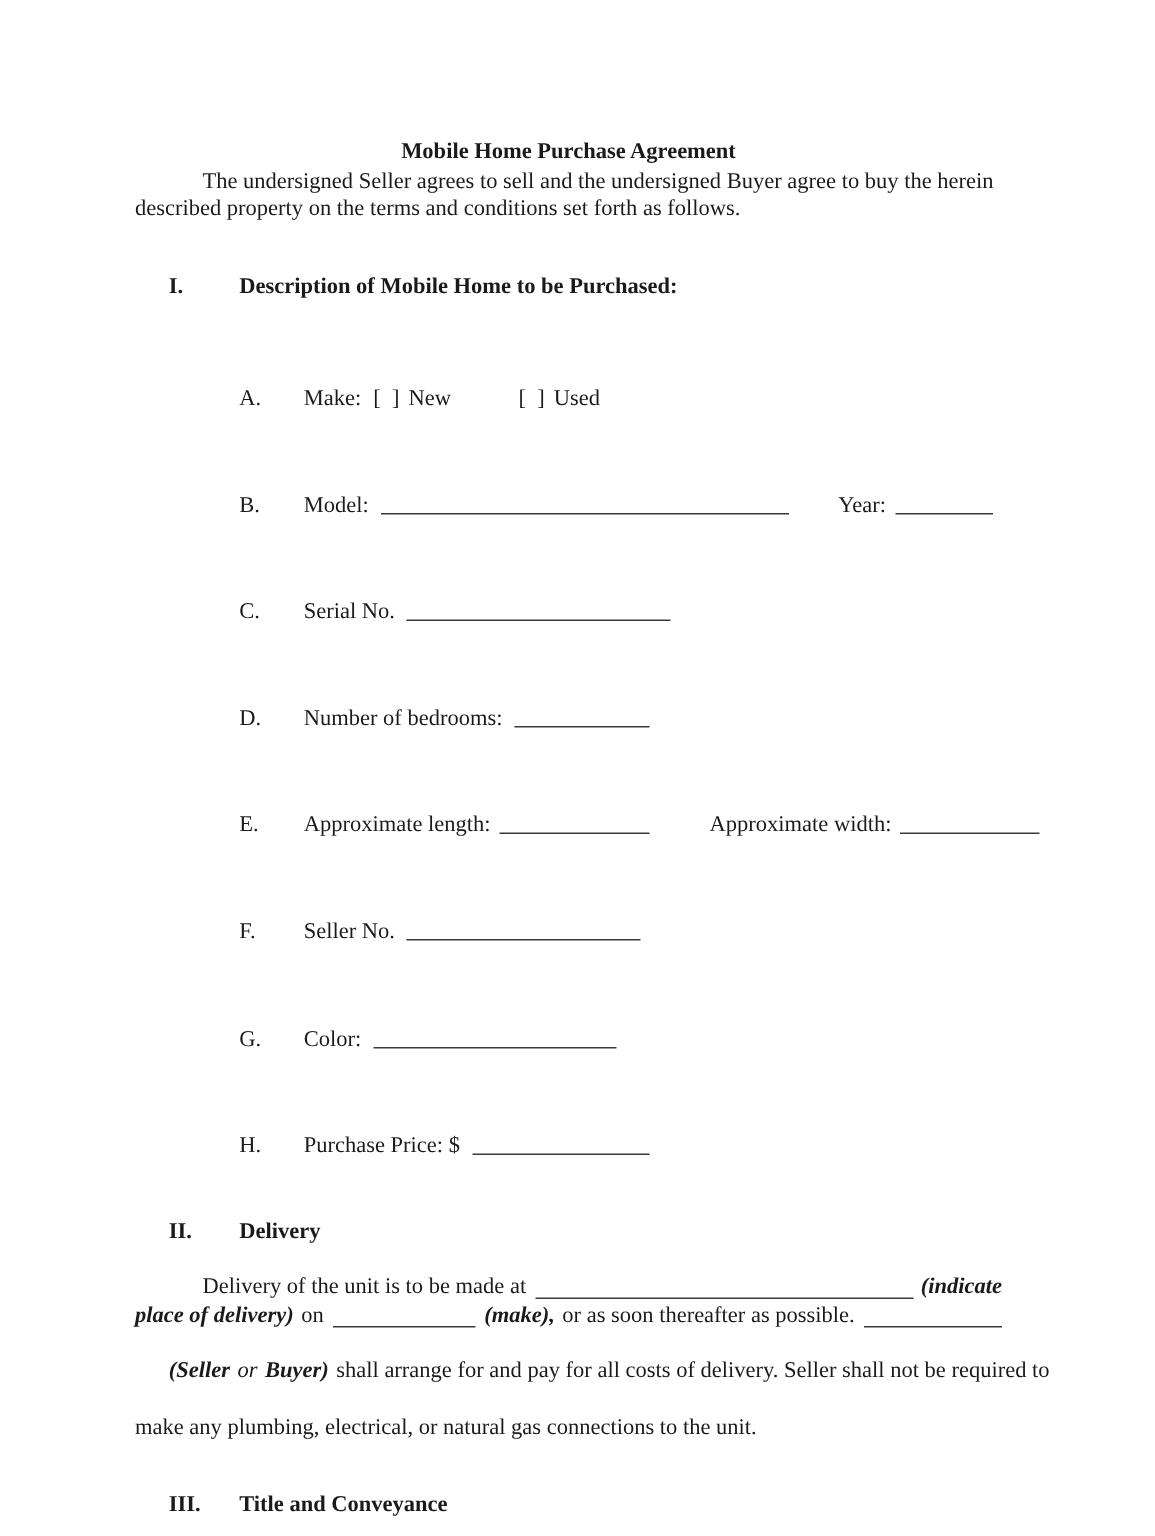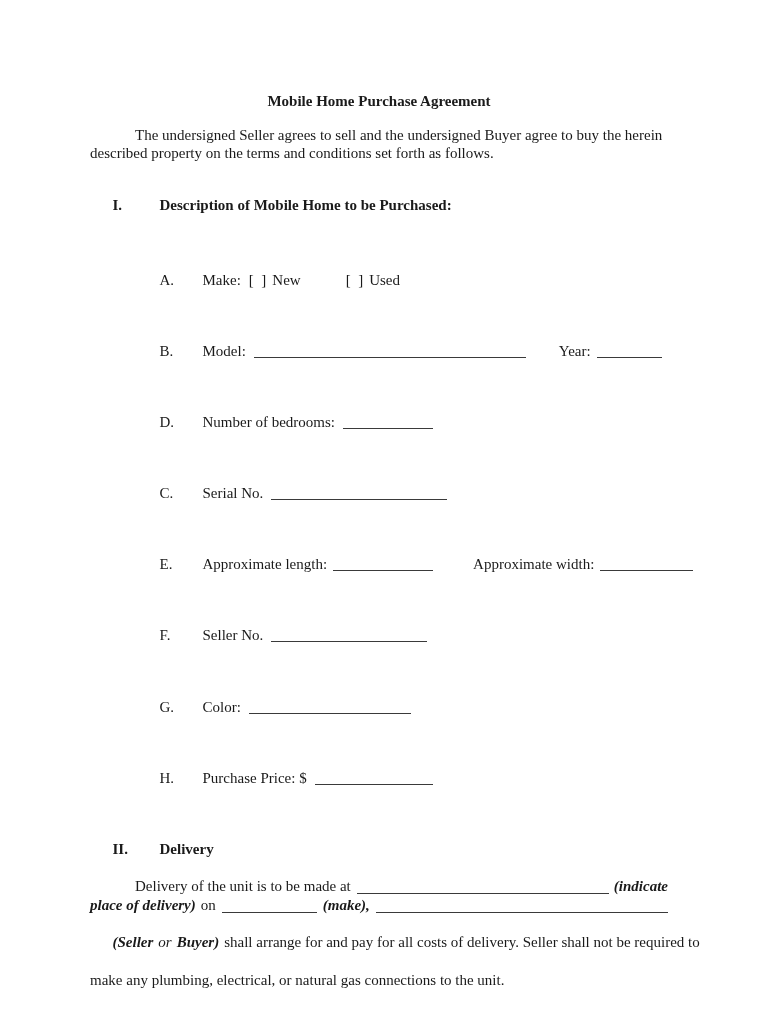--- a/index.html
+++ b/index.html
@@ -19,21 +19,21 @@
   .letter{display:inline-block;width:43px;}
   .item{margin-left:47px;margin-top:15px;}
   .item-first{margin-top:19px;}
   .indent{display:inline-block;width:45px;}
   .find{width:45px;flex:0 0 45px;}
   .blank{display:inline-block;height:13px;border-bottom:1.4px solid #3a3a3a;margin-bottom:-2px;}
   .fx .blank{display:block;height:auto;align-self:stretch;margin-bottom:2px;border-bottom:1.4px solid #3a3a3a;}
   .grow{flex:1 1 auto;}
   .cb{white-space:pre;}.ml5{margin-left:5px;}.ml6{margin-left:6px;}
   .ml8{margin-left:8px;}.ml33{margin-left:33px;}.ml40{margin-left:40px;}.ml45{margin-left:45px;}
-  .mt14{margin-top:14px;}.mt15{margin-top:15px;}
+  .mt14{margin-top:14px;}.mt15{margin-top:1px;}
 </style>
 </head>
 <body>
 
 <div class="page">
   <div class="content">
 
     <div class="title ln">Mobile Home Purchase Agreement</div>
 
     <div class="ln mt15"><span class="indent"></span><span>The undersigned Seller agrees to sell and the undersigned Buyer agree to buy the herein</span></div>
@@ -45,25 +45,25 @@
 
     <div class="item item-first ln">
       <span class="letter">A.</span><span>Make:</span><span class="cb ml8">[  ]</span><span class="ml6">New</span><span class="cb ml45">[  ]</span><span class="ml6">Used</span>
     </div>
 
     <div class="item ln">
       <span class="letter">B.</span><span>Model:</span><span class="blank ml8" style="width:272px"></span><span class="ml33">Year:</span><span class="blank ml6" style="width:65px"></span>
     </div>
 
     <div class="item ln">
-      <span class="letter">D.</span><span>Number of bedrooms:</span><span class="blank ml8" style="width:90px"></span>
+      <span class="letter">C.</span><span>Serial No.</span><span class="blank ml8" style="width:176px"></span>
     </div>
 
     <div class="item ln">
-      <span class="letter">C.</span><span>Serial No.</span><span class="blank ml8" style="width:176px"></span>
+      <span class="letter">D.</span><span>Number of bedrooms:</span><span class="blank ml8" style="width:90px"></span>
     </div>
 
     <div class="item ln">
       <span class="letter">E.</span><span>Approximate length:</span><span class="blank ml6" style="width:100px"></span><span class="ml40">Approximate width:</span><span class="blank ml6" style="width:93px"></span>
     </div>
 
     <div class="item ln">
       <span class="letter">F.</span><span>Seller No.</span><span class="blank ml8" style="width:156px"></span>
     </div>
 
@@ -75,21 +75,21 @@
       <span class="letter">H.</span><span>Purchase Price: $</span><span class="blank ml8" style="width:118px"></span>
     </div>
 
     <div class="ln mt15">
       <span class="numeral b">II.</span><span class="b">Delivery</span>
     </div>
     <div class="fx">
       <span class="find"></span><span>Delivery of the unit is to be made at</span><span class="blank grow ml6" style="margin-right:5px"></span><span class="bi">(indicate</span>
     </div>
     <div class="fx">
-      <span class="bi">place of delivery)</span><span class="ml5">on</span><span class="blank ml6" style="width:95px;flex:0 0 95px"></span><span class="bi ml6">(make),</span><span class="blank grow ml6"></span>
+      <span class="bi">place of delivery)</span><span class="ml5">on</span><span class="blank ml6" style="width:95px;flex:0 0 95px"></span><span class="bi ml6">(make),</span><span class="ml5">or as soon thereafter as possible.</span><span class="blank grow ml6"></span>
     </div>
     <div class="ln">
       <span class="bi">(Seller</span><span class="i ml5">or</span><span class="bi ml5">Buyer)</span><span class="ml5">shall arrange for and pay for all costs of delivery. Seller shall not be required to</span>
     </div>
     <div class="ln"><span>make any plumbing, electrical, or natural gas connections to the unit.</span></div>
 
     <div class="ln mt14">
       <span class="numeral b">III.</span><span class="b">Title and Conveyance</span>
     </div>
 

